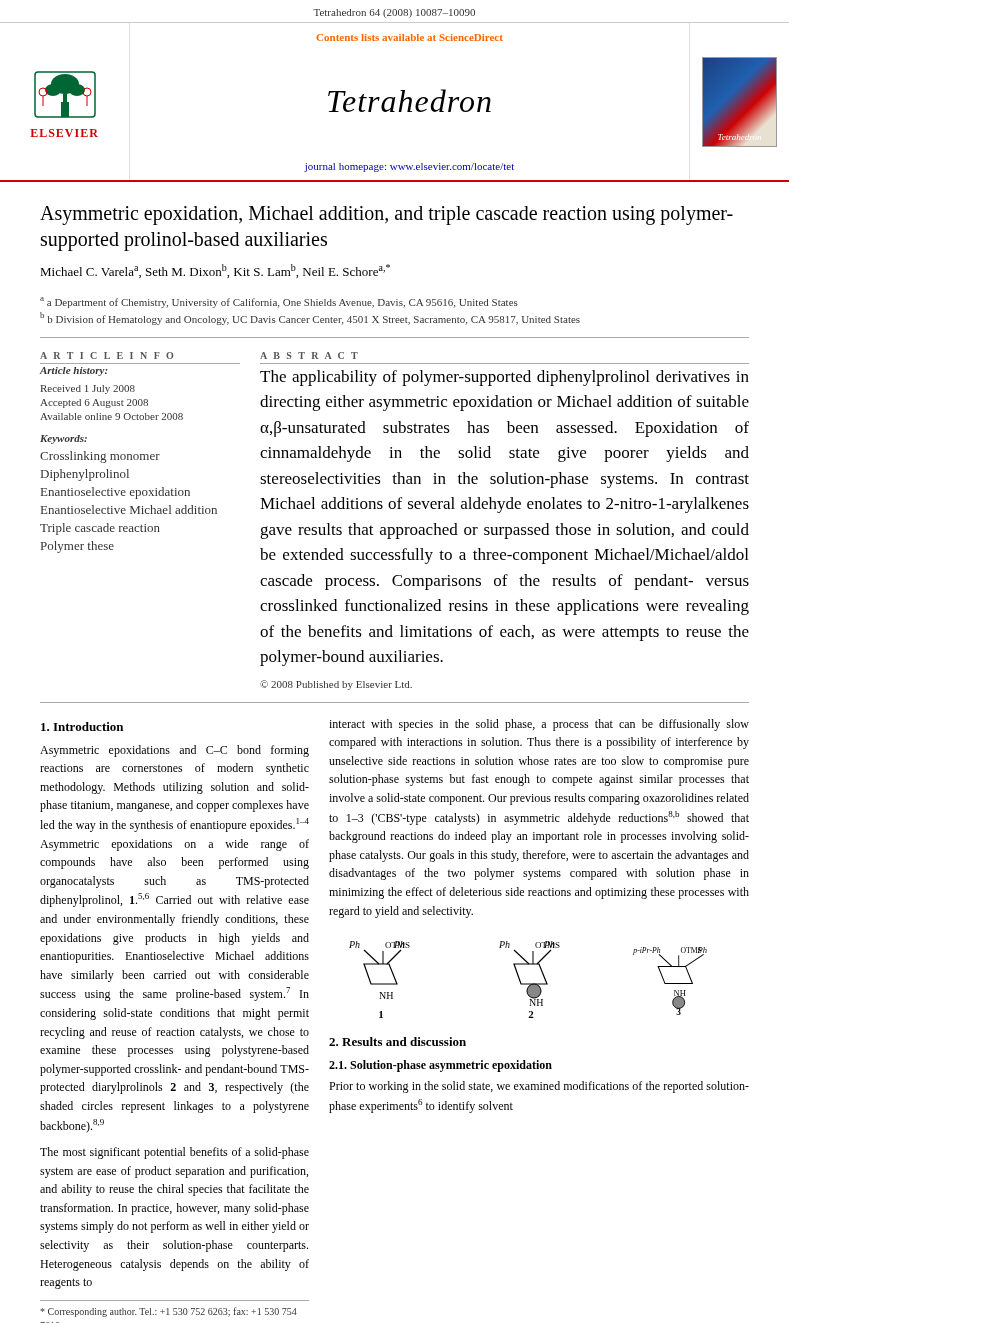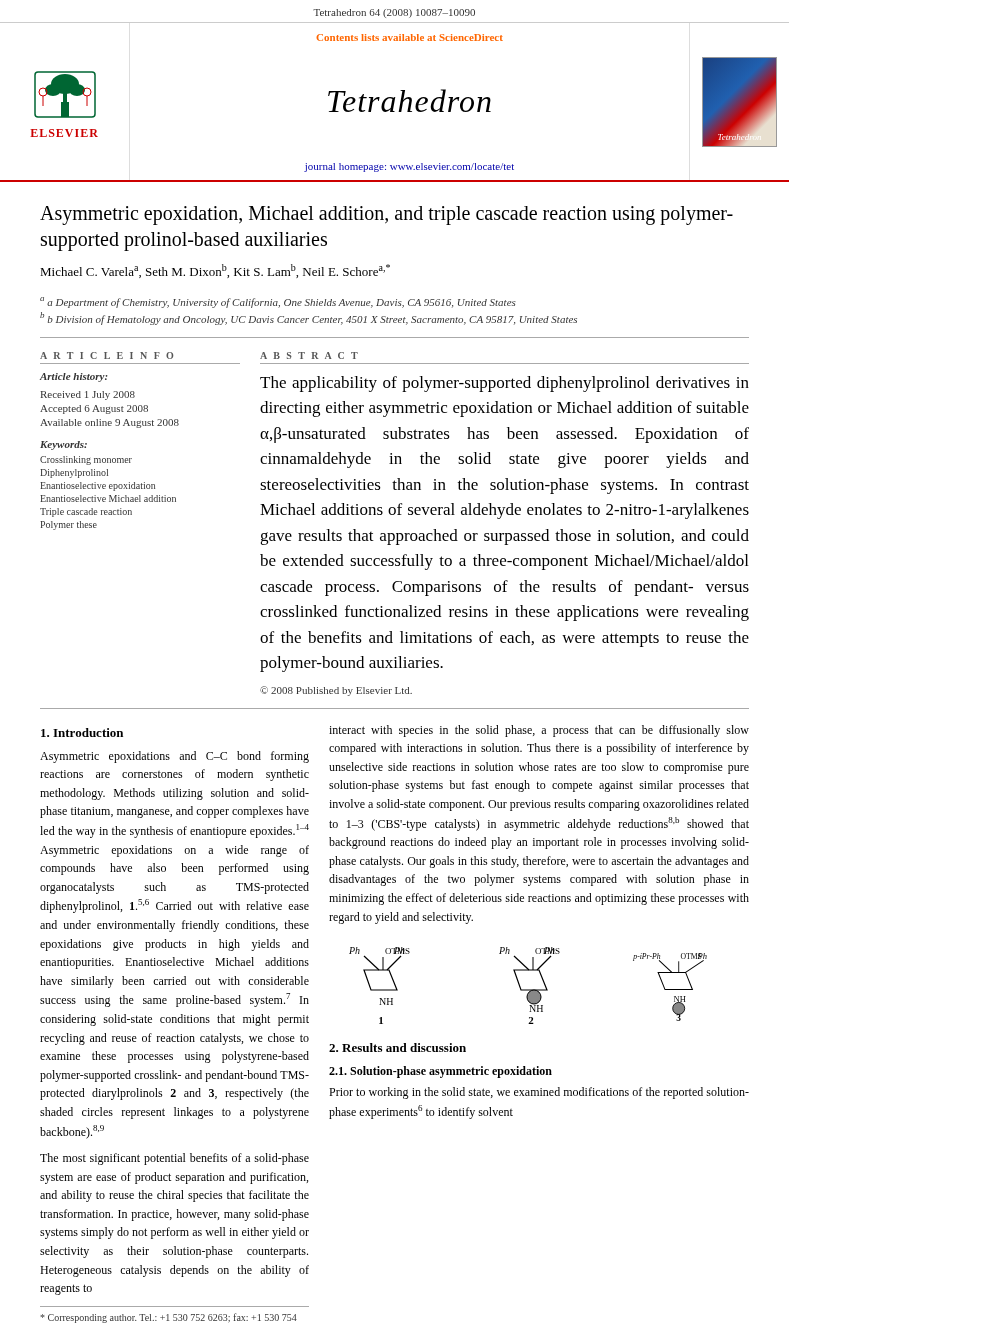--- a/index.html
+++ b/index.html
@@ -120,21 +120,20 @@
     .authors {
       font-size: 13px;
       margin-bottom: 6px;
     }
     .author-sup {
       font-size: 10px;
       vertical-align: super;
     }
     .affiliations {
       font-size: 11px;
-      font-style: italic;
       margin-bottom: 4px;
       color: #333;
       margin-top: 13px;
     }
     .affiliation-line {
       margin-bottom: 2px;
     }
     .divider-line {
       border: none;
       border-top: 1px solid #aaa;
@@ -154,21 +153,20 @@
       flex: 1;
     }
     .section-heading-small {
       font-size: 10px;
       letter-spacing: 2px;
       text-transform: uppercase;
       font-weight: bold;
       color: #555;
       border-bottom: 1px solid #aaa;
       padding-bottom: 2px;
-      margin-bottom: 6px;
     }
     .article-info-label {
       font-size: 11px;
       font-style: italic;
       font-weight: bold;
       margin-bottom: 6px;
       color: #333;
     }
     .article-info-date {
       font-size: 11px;
@@ -177,21 +175,21 @@
     }
     .keywords-heading {
       font-size: 11px;
       font-style: italic;
       font-weight: bold;
       margin-top: 10px;
       margin-bottom: 4px;
       color: #333;
     }
     .keyword-item {
-      font-size: 10px;
+      font-size: 13px;
       color: #333;
       margin-bottom: 2px;
     }
     .abstract-text {
       font-size: 17px;
       line-height: 1.5;
       text-align: justify;
     }
     .copyright-line {
       font-size: 11px;
@@ -329,21 +327,21 @@
 
     <hr class="divider-line">
 
     <div class="two-col">
 
       <div class="col-left">
         <div class="section-heading-small">A R T I C L E   I N F O</div>
         <div class="article-info-label">Article history:</div>
         <div class="article-info-date">Received 1 July 2008</div>
         <div class="article-info-date">Accepted 6 August 2008</div>
-        <div class="article-info-date">Available online 9 August 2008</div>
+        <div class="article-info-date">Available online 9 October 2008</div>
         <div class="keywords-heading">Keywords:</div>
         <div class="keyword-item">Crosslinking monomer</div>
         <div class="keyword-item">Diphenylprolinol</div>
         <div class="keyword-item">Enantioselective epoxidation</div>
         <div class="keyword-item">Enantioselective Michael addition</div>
         <div class="keyword-item">Triple cascade reaction</div>
         <div class="keyword-item">Polymer these</div>
       </div>
 
       <div class="col-right">

